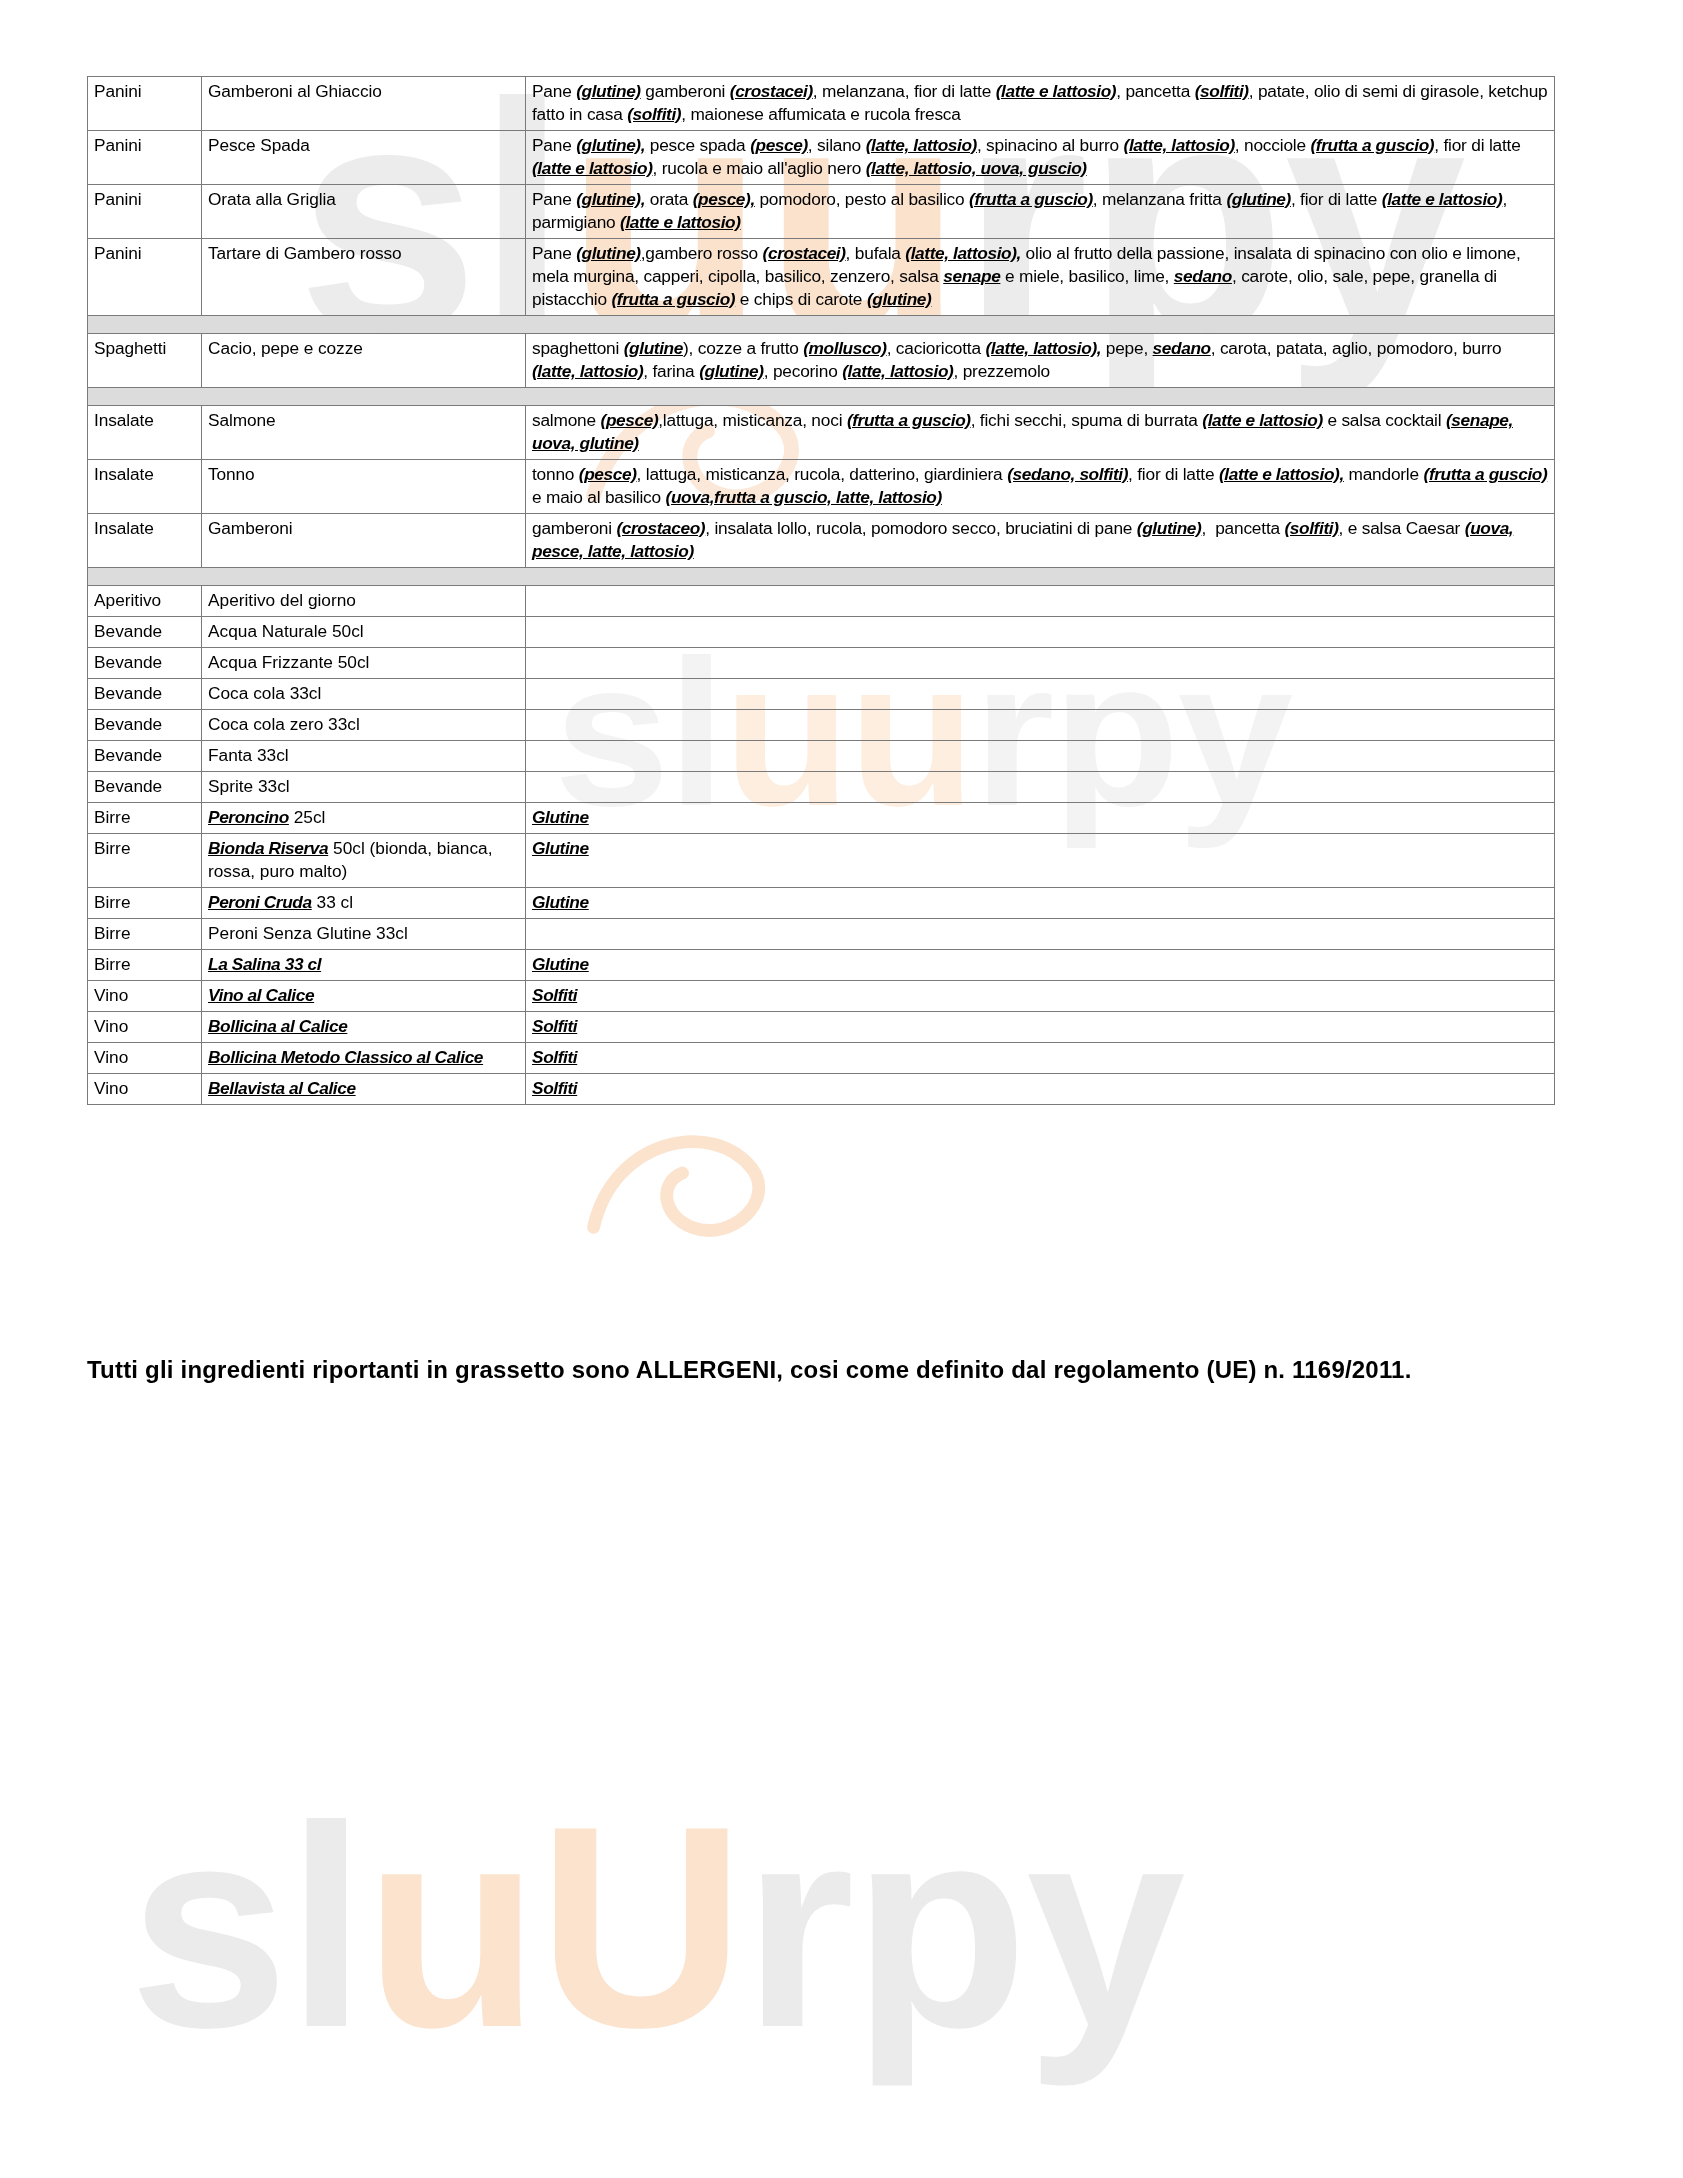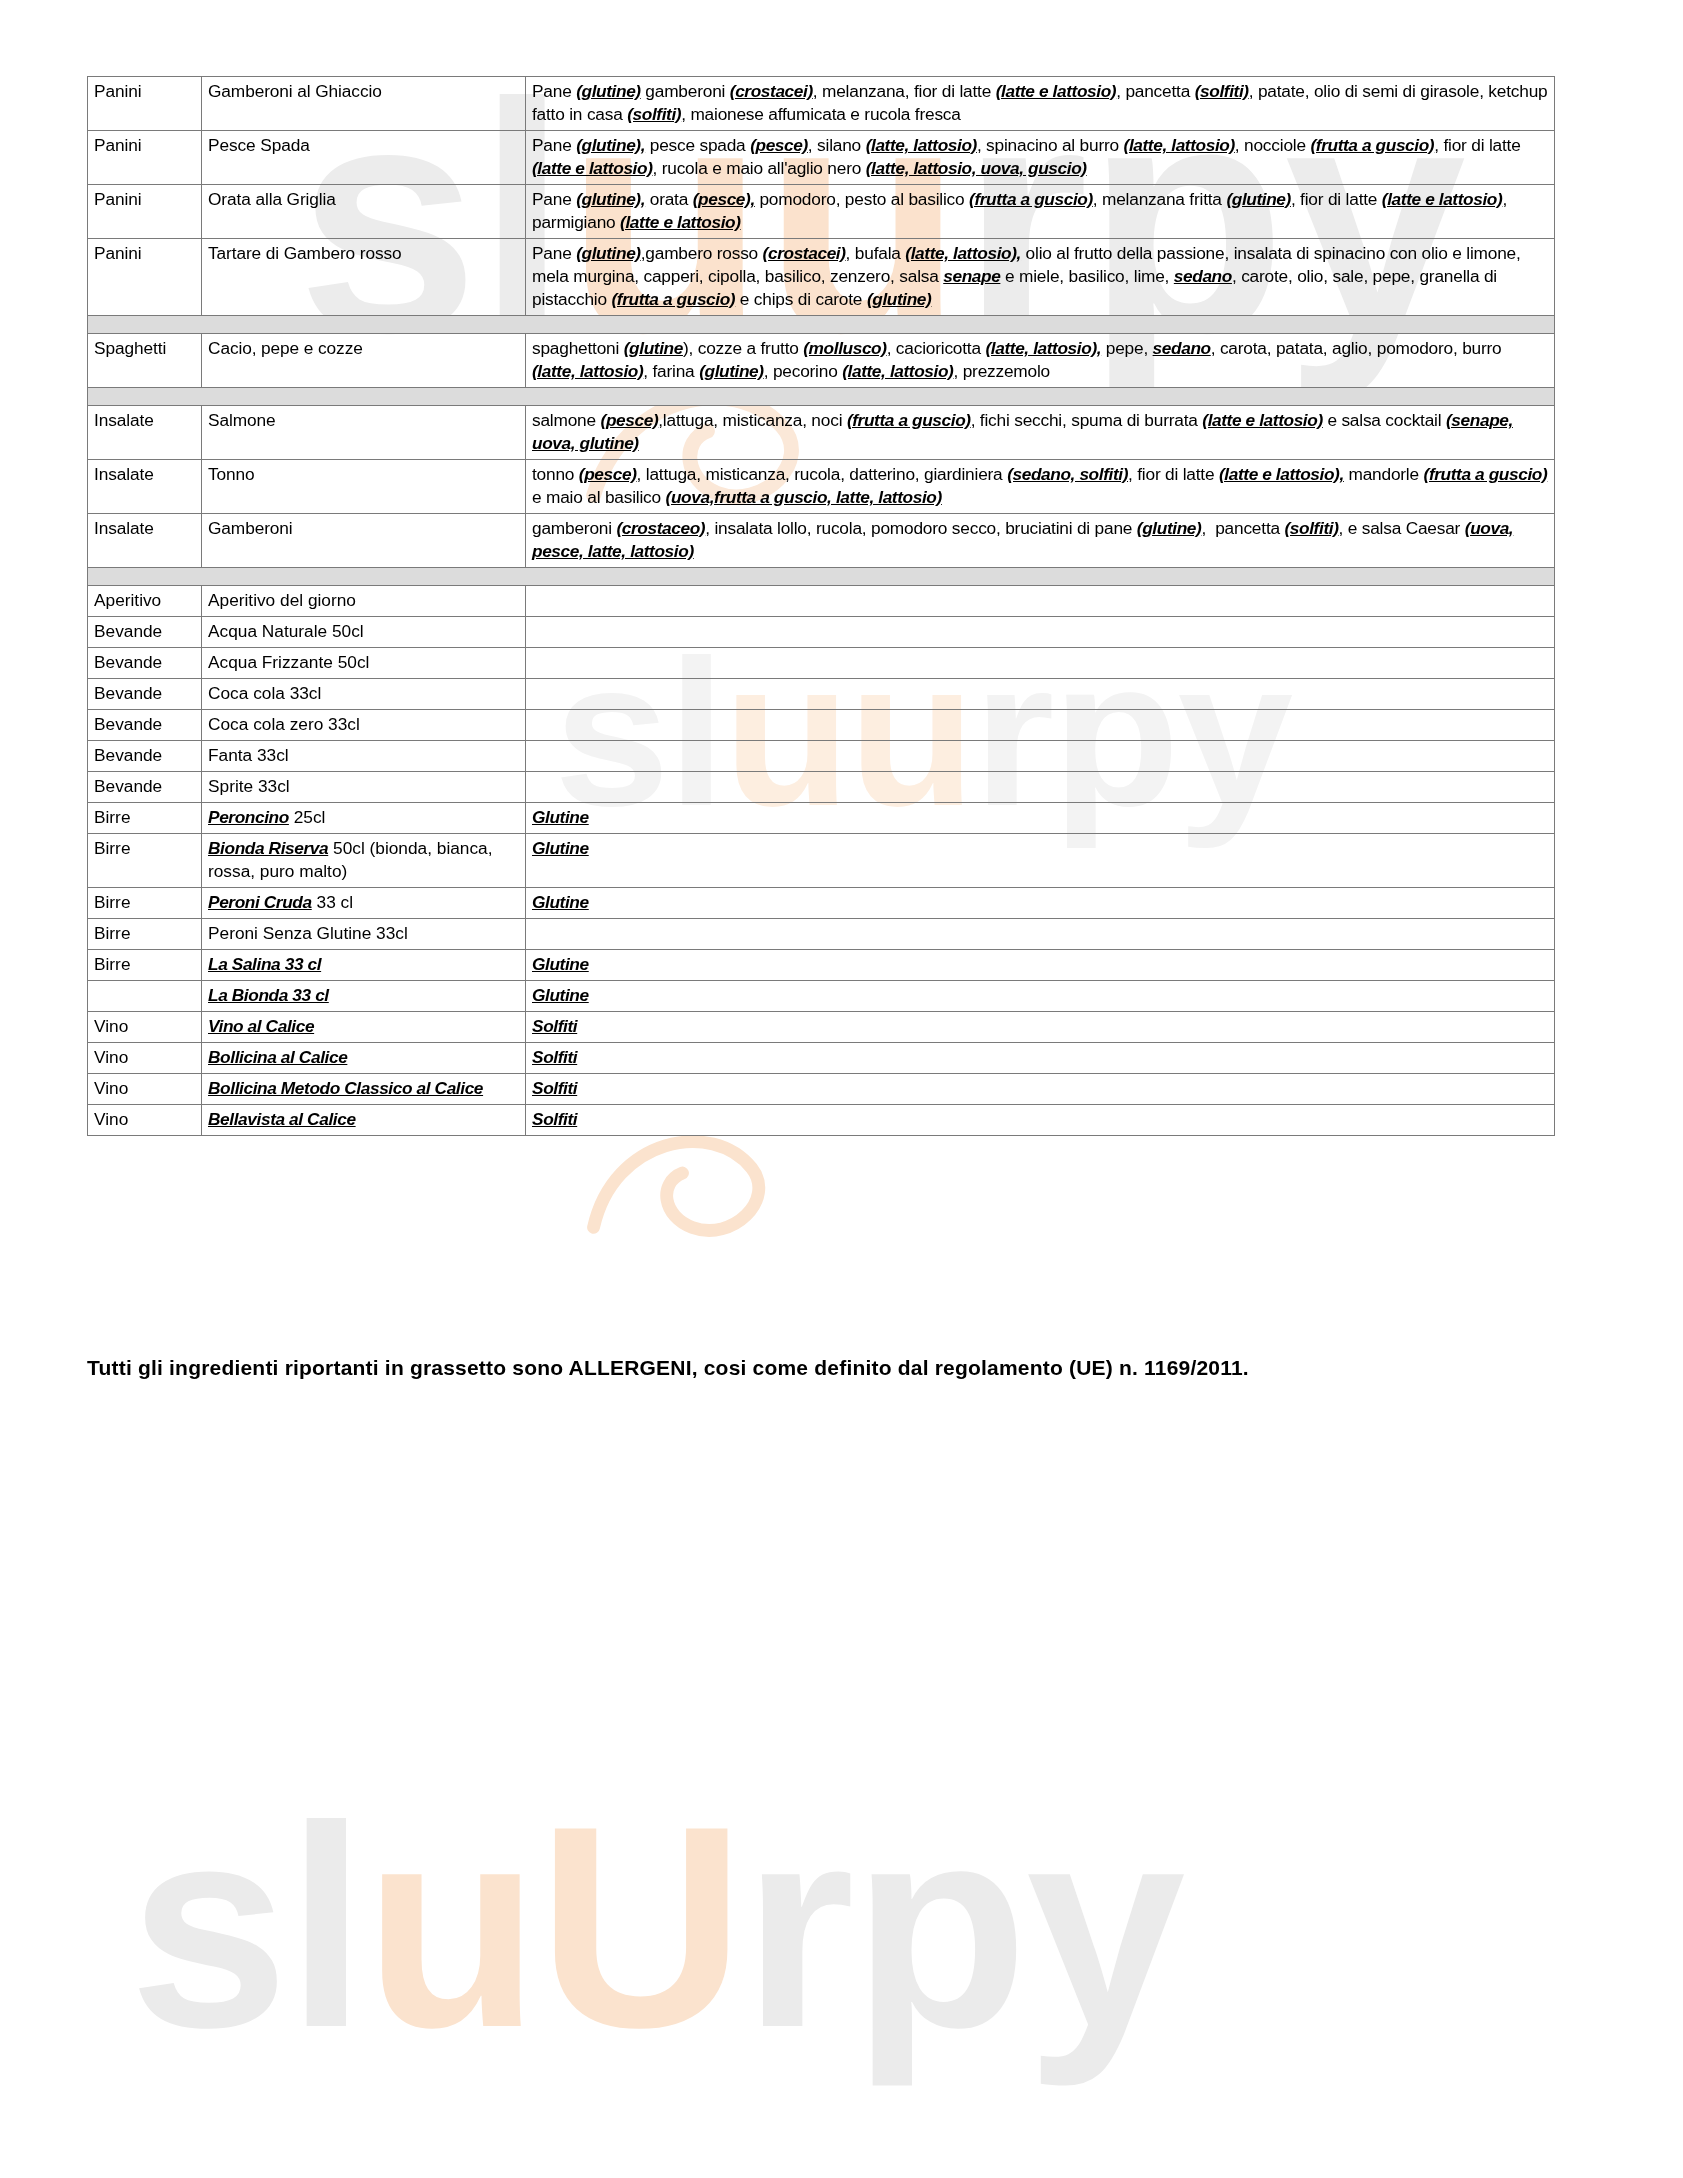--- a/index.html
+++ b/index.html
@@ -120,21 +120,21 @@
 
   td.drink-cat  { font-size: 18px; padding-top: 8px; padding-bottom: 8px; }
   td.drink-name { font-size: 18px; padding-top: 8px; padding-bottom: 8px; margin-top: 6px; }
   td.drink-all  { font-size: 19px; padding-top: 8px; padding-bottom: 8px; }
 
   .footer-note {
     position: absolute;
     left: 87px;
     top: 1356px;
     width: 1485px;
-    font-size: 21px;
+    font-size: 24px;
     font-weight: 700;
     letter-spacing: 0.2px;
     color: #000;
     font-family: "Liberation Sans", sans-serif;
   }
 </style>
 </head>
 <body>
 
 <div class="wm wm-top">sl<span class="o">uu</span>rpy</div>
@@ -267,25 +267,20 @@
           <td class="drink-cat">Birre</td>
           <td class="drink-name">Peroni Senza Glutine 33cl</td>
           <td class="drink-all"></td>
         </tr>
         <tr>
           <td class="drink-cat">Birre</td>
           <td class="drink-name"><u class="al">La Salina 33 cl</u></td>
           <td class="drink-all"><u class="al">Glutine</u></td>
         </tr>
         <tr>
-          <td class="drink-cat"></td>
-          <td class="drink-name"><u class="al">La Bionda 33 cl</u></td>
-          <td class="drink-all"><u class="al">Glutine</u></td>
-        </tr>
-        <tr>
           <td class="drink-cat">Vino</td>
           <td class="drink-name"><u class="al">Vino al Calice</u></td>
           <td class="drink-all"><u class="al">Solfiti</u></td>
         </tr>
         <tr>
           <td class="drink-cat">Vino</td>
           <td class="drink-name"><u class="al">Bollicina al Calice</u></td>
           <td class="drink-all"><u class="al">Solfiti</u></td>
         </tr>
         <tr>

